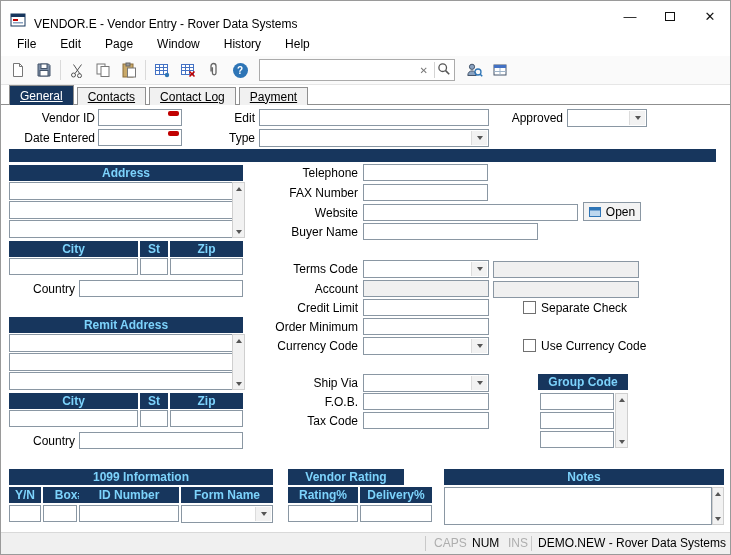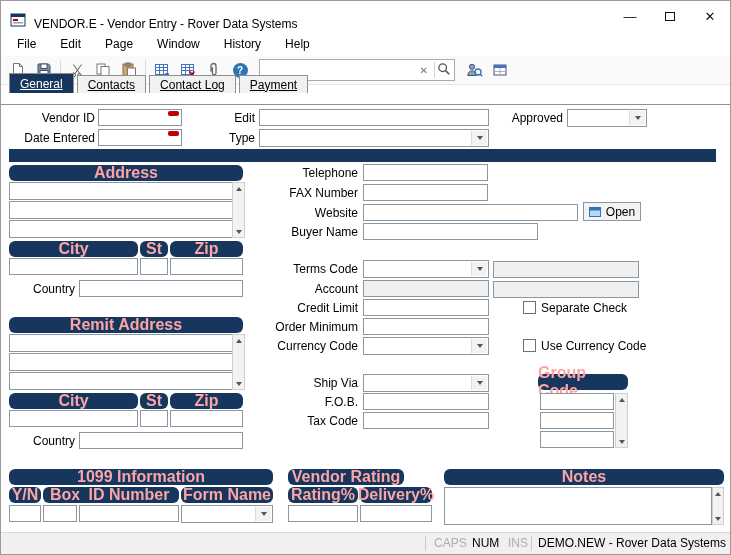--- a/index.html
+++ b/index.html
@@ -31,43 +31,43 @@
   .helpicon { width:15px; height:15px; border-radius:50%; background:var(--help-blue,#2E75B6);
               color:#fff; font-weight:bold; font-size:10px; display:flex;
               align-items:center; justify-content:center; }
   .searchbox { display:flex; align-items:center; height:22px; width:196px;
                border:1px solid #ababab; background:#fff; margin-left:6px; padding:0 3px; }
   .searchbox input { flex:1; border:none; outline:none; height:18px; font:inherit; min-width:0; }
   .sclear { color:#777; font-size:10px; padding:0 4px; }
   .sdiv { width:1px; height:16px; background:#d4d4d4; margin:0 2px; }
 
   
-  .tabbar { position:absolute; top:72px; left:8px; height:20px;
+  .tabbar { position:absolute; top:84px; left:8px; height:20px;
             display:flex; align-items:flex-end; z-index:2; }
   .tabline { position:absolute; top:103px; left:0; right:0; height:1px; background:#8f8f8f; z-index:1; }
   .tab { padding:0 10px; border:1px solid #8f8f8f; border-bottom:none; background:#f1f1f1;
          margin-right:3px; height:18px; display:flex; align-items:center;
          text-decoration:underline; white-space:nowrap; }
   .tab.active { background:var(--navy,#17365D); color:#fff; height:20px; }
 
   
   .lbl { position:absolute; height:17px; line-height:17px; text-align:right; white-space:nowrap; }
   .lbl.left { text-align:left; }
   .inp { position:absolute; height:17px; border:1px solid #8a97a3; background:#fff;
          font:inherit; padding:0 3px; outline:none; }
   .inp.gray { background:var(--disabled-field,#F0F0F0); }
   .dd { position:absolute; height:18px; border:1px solid #8a97a3; background:#fff; }
   .dd .arr { position:absolute; top:1px; right:1px; bottom:1px; width:16px; background:#f2f2f2;
              border-left:1px solid #dcdcdc; display:flex; align-items:center; justify-content:center; }
   .tri-dn { width:0; height:0; border-left:3px solid transparent; border-right:3px solid transparent;
             border-top:4px solid #555; }
   .tri-up { width:0; height:0; border-left:3px solid transparent; border-right:3px solid transparent;
             border-bottom:4px solid #555; }
-  .hdr { position:absolute; background:var(--navy,#17365D); color:#fca5a5; font-weight:bold;
-         font-size:16px; display:flex; align-items:center; justify-content:center;border-radius:6px; }
+  .hdr { position:absolute; background:var(--navy,#17365D); color:#7dd3fc; font-weight:bold;
+         font-size:12px; display:flex; align-items:center; justify-content:center; }
   .bar { position:absolute; background:var(--navy,#17365D); }
   .vscroll { position:absolute; background:#f2f2f2; border:1px solid #cfcfcf; }
   .vscroll .sa { position:absolute; left:0; right:0; height:11px; display:flex;
                  align-items:center; justify-content:center; }
   .sa.top { top:0; } .sa.bot { bottom:0; }
   .cb { position:absolute; width:13px; height:13px; border:1px solid #707070; background:#fff; }
   .redflag { position:absolute; width:11px; height:5px; background:var(--red-flag,#C00000); border-radius:2px; }
   .openbtn { position:absolute; display:flex; align-items:center; justify-content:center; gap:5px;
              border:1px solid #8a97a3; background:#f3f3f3; font-size:12px; }
   .notesbox { position:absolute; border:1px solid #8a97a3; background:#fff; resize:none;

